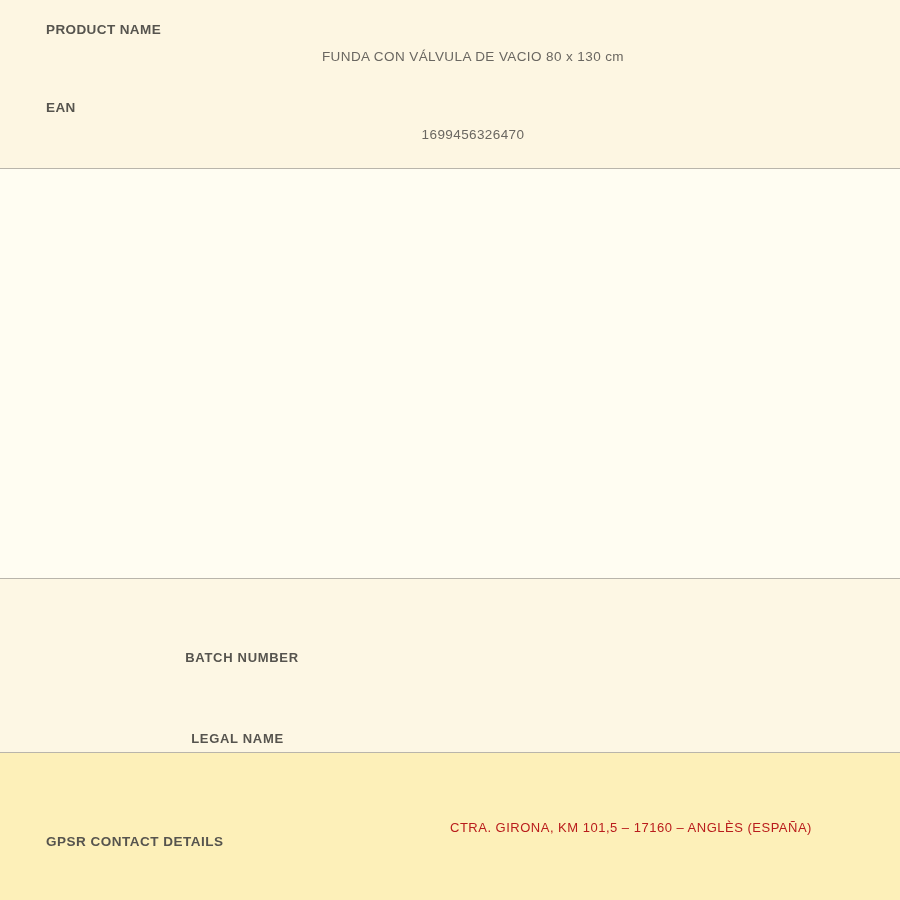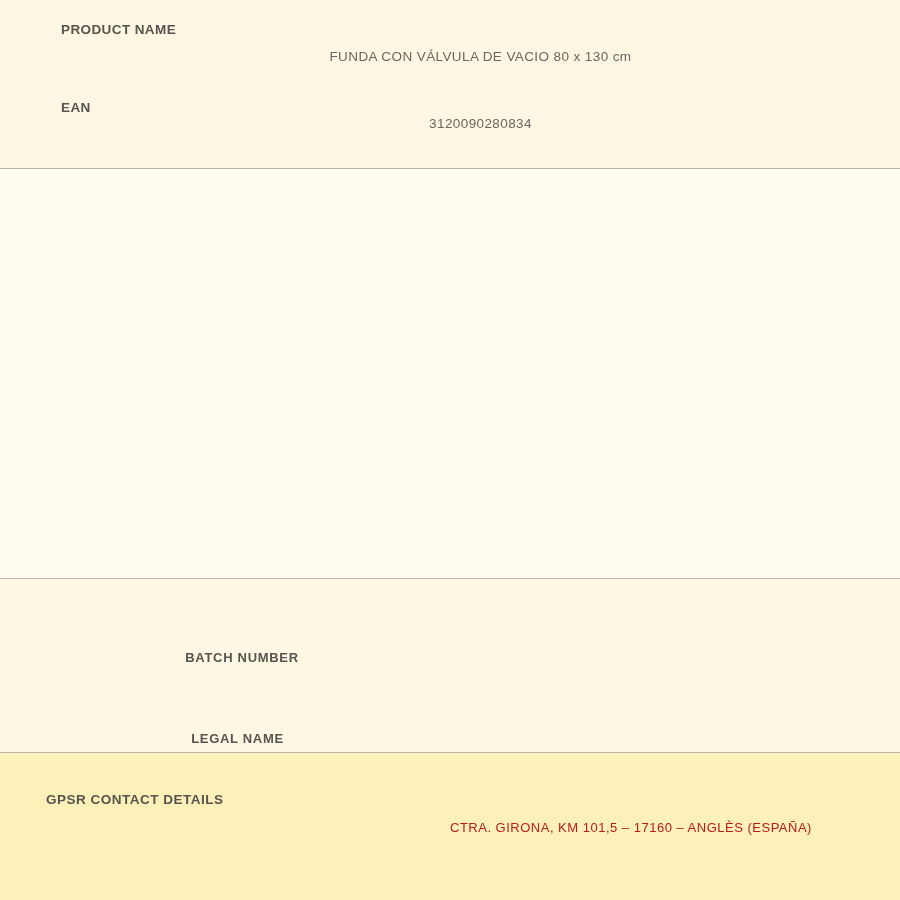--- a/index.html
+++ b/index.html
@@ -23,39 +23,39 @@
 
   
   .top-section {
     position: absolute;
     left: 0;
     top: 0;
     width: 900px;
     height: 169px;
     background: #fdf6e2;
     box-sizing: border-box;
-    padding: 22px 0 0 61px;
+    padding: 22px 0 0 46px;
   }
   .field-label {
     font-size: 13.5px;
     font-weight: bold;
     letter-spacing: 0.4px;
     color: #56544e;
     margin: 0;
   }
   .field-value {
     font-size: 13.5px;
     letter-spacing: 0.4px;
     color: #6a6761;
     margin: 0;
     text-align: center;
   }
   .field-block-1 .field-label { margin-bottom: 12px; }
   .field-block-2 { margin-top: 36px; }
-  .field-block-2 .field-label { margin-bottom: 1px; }
+  .field-block-2 .field-label { margin-bottom: 12px; }
 
   .divider {
     position: absolute;
     left: 0;
     width: 900px;
     height: 1px;
     background: #b9b5ab;
   }
   .divider-top { top: 168px; }
   .divider-mid { top: 578px; }
@@ -112,21 +112,21 @@
     position: absolute;
     left: 0;
     top: 753px;
     width: 900px;
     height: 147px;
     background: #fdf0b9;
   }
   .gpsr-label {
     position: absolute;
     left: 46px;
-    top: 792px;
+    top: 834px;
     font-size: 13.5px;
     font-weight: bold;
     letter-spacing: 0.5px;
     color: #56544e;
   }
   .gpsr-address {
     position: absolute;
     left: 450px;
     top: 820px;
     width: 450px;
@@ -141,21 +141,21 @@
 
 <div class="page">
 
   <div class="top-section">
     <div class="field-block-1">
       <p class="field-label">PRODUCT NAME</p>
       <p class="field-value">FUNDA CON VÁLVULA DE VACIO 80 x 130 cm</p>
     </div>
     <div class="field-block-2">
       <p class="field-label">EAN</p>
-      <p class="field-value">3120090280834</p>
+      <p class="field-value">1699456326470</p>
     </div>
   </div>
 
   <div class="divider divider-top"></div>
 
   <div class="middle-blank"></div>
 
   <div class="divider divider-mid"></div>
 
   <div class="band-batch"></div>

